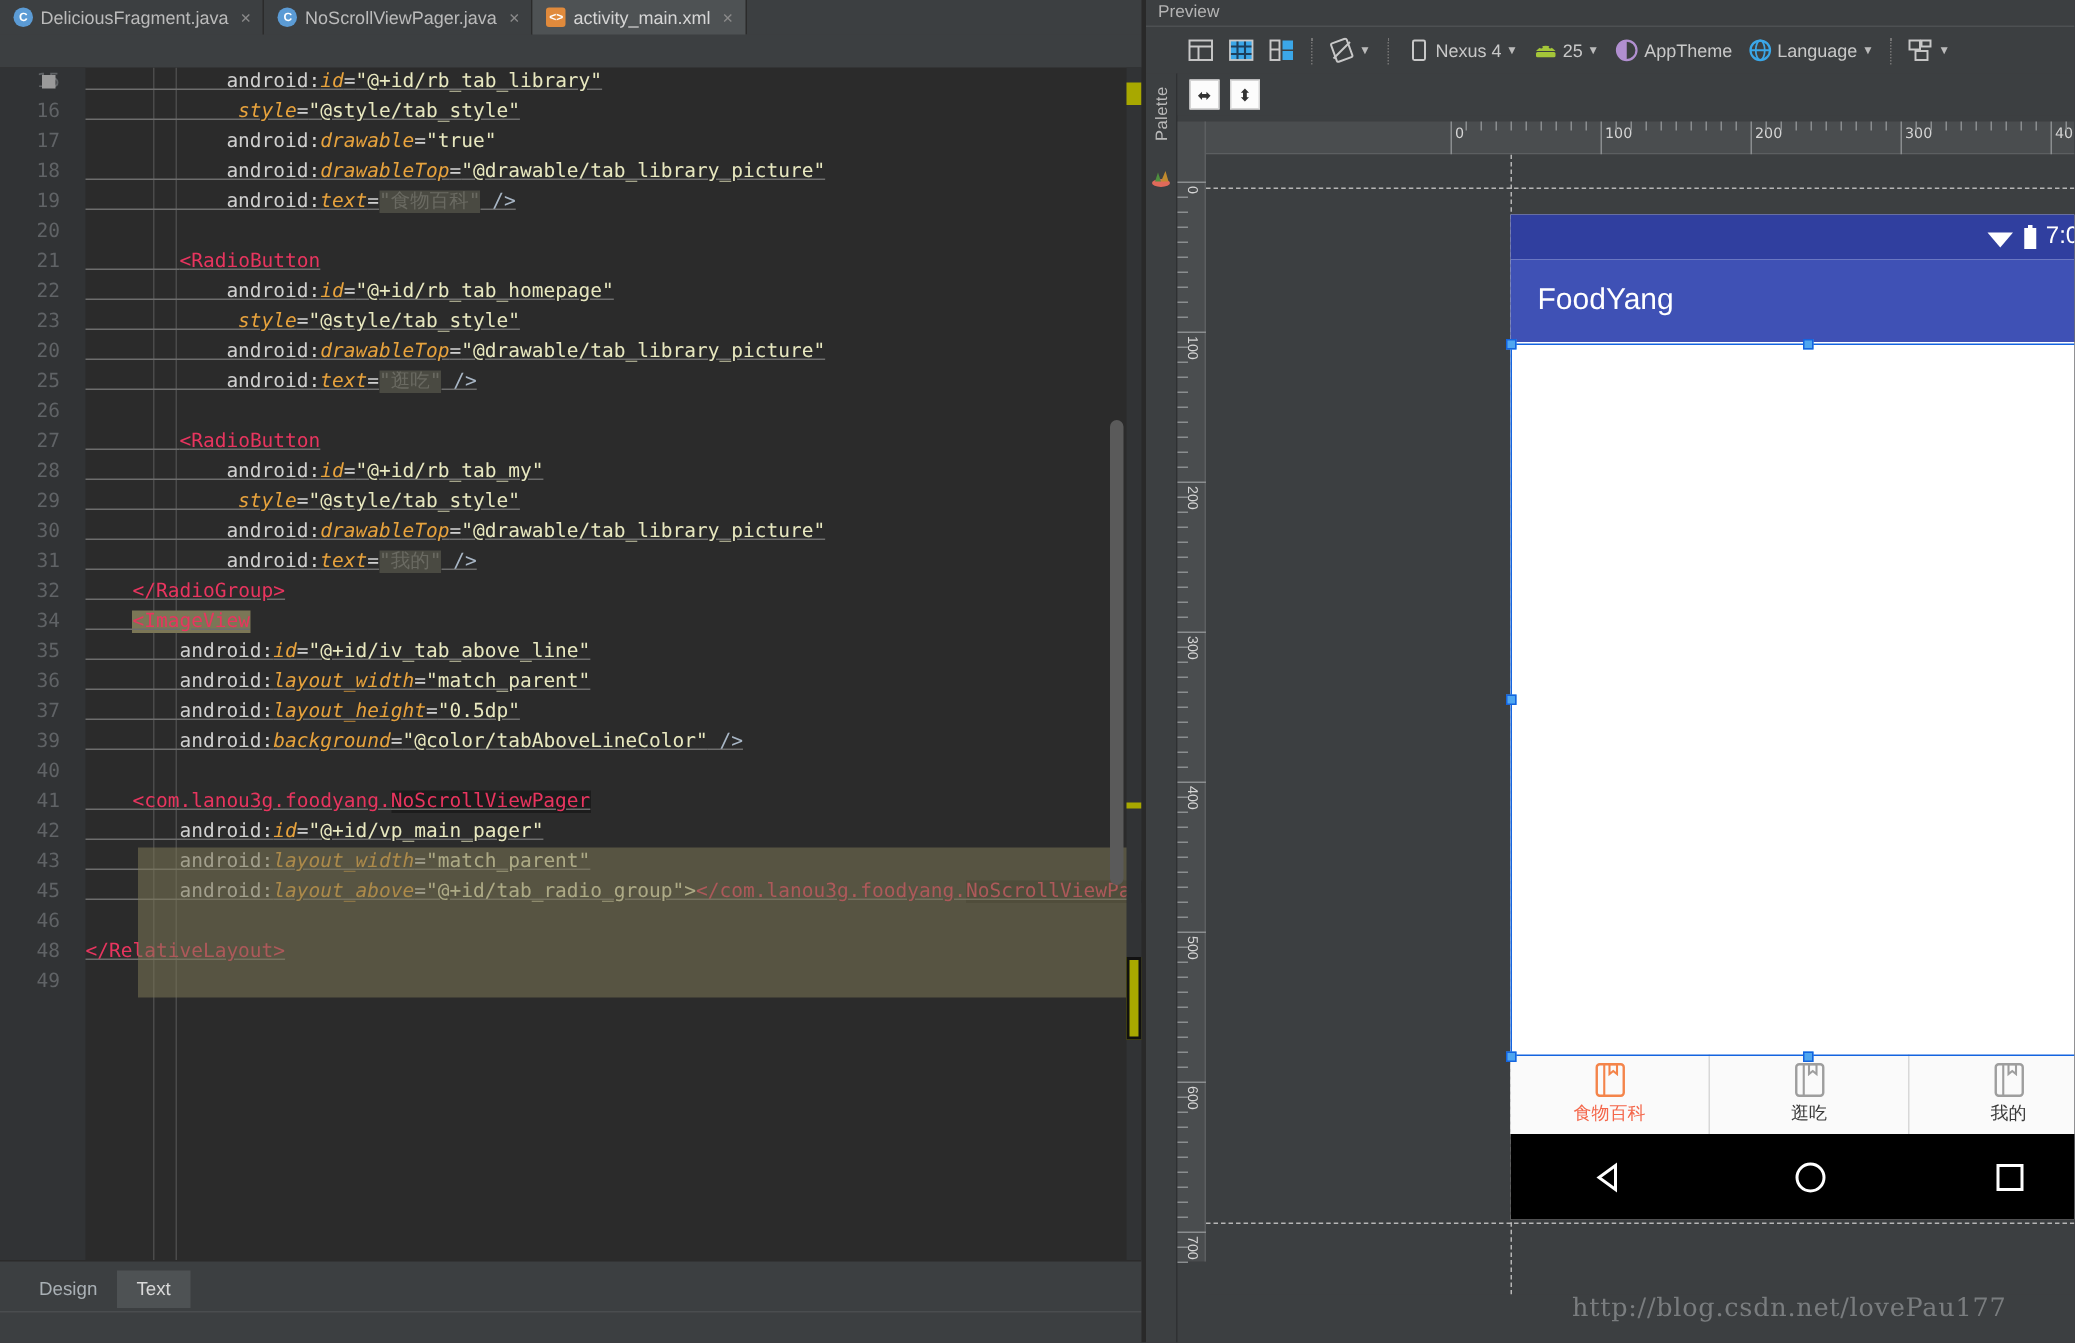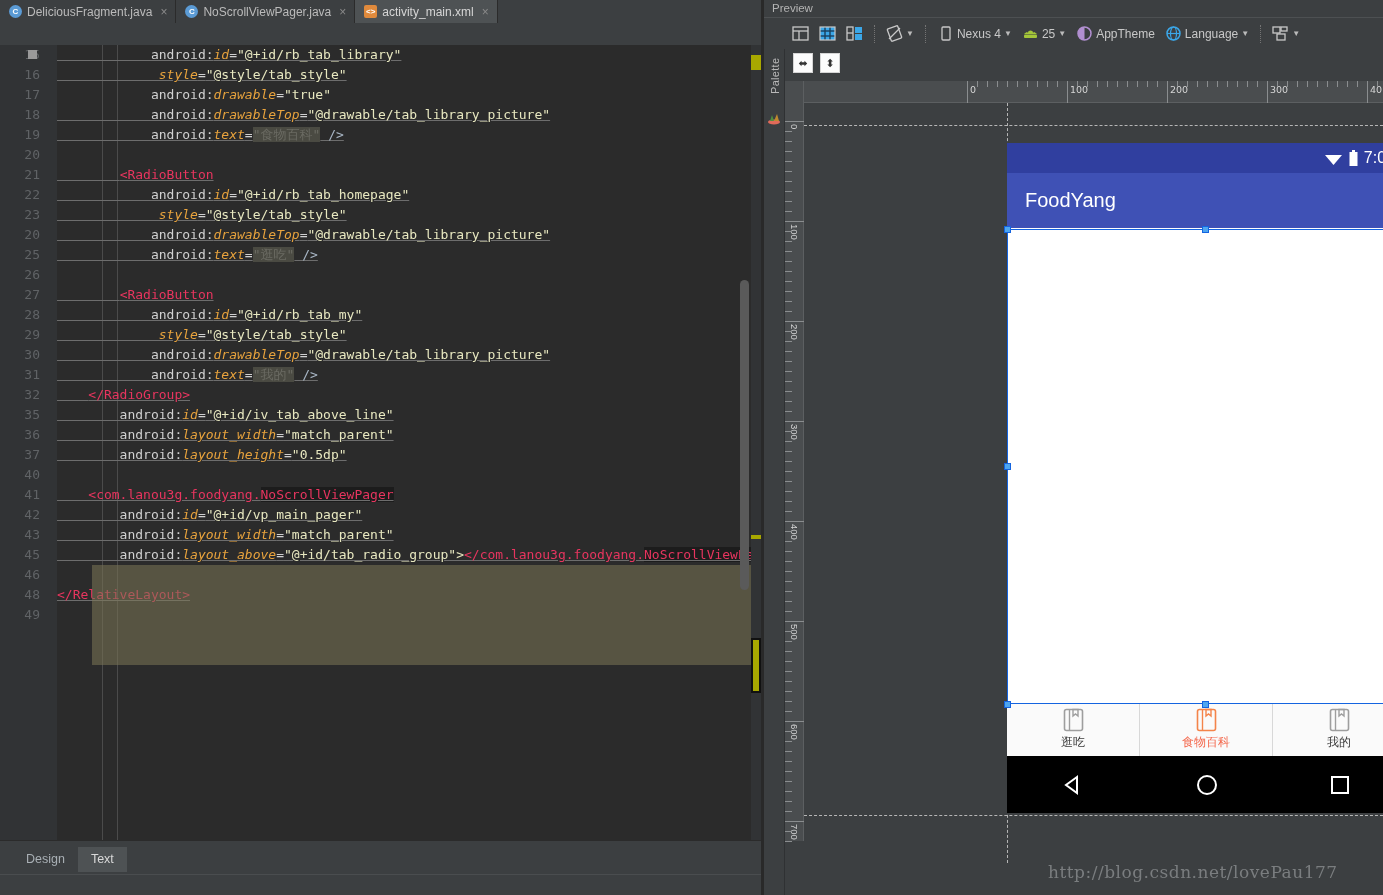--- a/index.html
+++ b/index.html
@@ -295,23 +295,25 @@
           <div class="cline"><span class="lnum">23</span><span class="ctext"><span class="t-attr und">             style</span><span class="t-eq und">=</span><span class="t-val und">"@style/tab_style"</span></span></div>
           <div class="cline"><span class="lnum">20</span><span class="ctext"><span class="t-ns und">            android:</span><span class="t-attr und">drawableTop</span><span class="t-eq und">=</span><span class="t-val und">"@drawable/tab_library_picture"</span></span></div>
           <div class="cline"><span class="lnum">25</span><span class="ctext"><span class="t-ns und">            android:</span><span class="t-attr und">text</span><span class="t-eq und">=</span><span class="cj">"逛吃"</span><span class="t-plain und"> /&gt;</span></span></div>
           <div class="cline"><span class="lnum">26</span><span class="ctext"></span></div>
           <div class="cline"><span class="lnum">27</span><span class="ctext"><span class="t-plain und">        </span><span class="t-tag und">&lt;RadioButton</span></span></div>
           <div class="cline"><span class="lnum">28</span><span class="ctext"><span class="t-ns und">            android:</span><span class="t-attr und">id</span><span class="t-eq und">=</span><span class="t-val und">"@+id/rb_tab_my"</span></span></div>
           <div class="cline"><span class="lnum">29</span><span class="ctext"><span class="t-attr und">             style</span><span class="t-eq und">=</span><span class="t-val und">"@style/tab_style"</span></span></div>
           <div class="cline"><span class="lnum">30</span><span class="ctext"><span class="t-ns und">            android:</span><span class="t-attr und">drawableTop</span><span class="t-eq und">=</span><span class="t-val und">"@drawable/tab_library_picture"</span></span></div>
           <div class="cline"><span class="lnum">31</span><span class="ctext"><span class="t-ns und">            android:</span><span class="t-attr und">text</span><span class="t-eq und">=</span><span class="cj">"我的"</span><span class="t-plain und"> /&gt;</span></span></div>
           <div class="cline"><span class="lnum">32</span><span class="ctext"><span class="t-plain und">    </span><span class="t-tag und">&lt;/RadioGroup&gt;</span></span></div>
+          <div class="cline"><span class="lnum">34</span><span class="ctext"><span class="t-plain und">    </span><span class="t-tag und hl-sel">&lt;ImageView</span></span></div>
           <div class="cline"><span class="lnum">35</span><span class="ctext"><span class="t-ns und">        android:</span><span class="t-attr und">id</span><span class="t-eq und">=</span><span class="t-val und">"@+id/iv_tab_above_line"</span></span></div>
           <div class="cline"><span class="lnum">36</span><span class="ctext"><span class="t-ns und">        android:</span><span class="t-attr und">layout_width</span><span class="t-eq und">=</span><span class="t-val und">"match_parent"</span></span></div>
           <div class="cline"><span class="lnum">37</span><span class="ctext"><span class="t-ns und">        android:</span><span class="t-attr und">layout_height</span><span class="t-eq und">=</span><span class="t-val und">"0.5dp"</span></span></div>
+          <div class="cline"><span class="lnum">39</span><span class="ctext"><span class="t-ns und">        android:</span><span class="t-attr und">background</span><span class="t-eq und">=</span><span class="t-val und">"@color/tabAboveLineColor"</span><span class="t-plain und"> /&gt;</span></span></div>
           <div class="cline"><span class="lnum">40</span><span class="ctext"></span></div>
           <div class="cline"><span class="lnum">41</span><span class="ctext"><span class="t-cn und">    &lt;com.lanou3g.foodyang.</span><span class="t-cn und hl-blk">NoScrollViewPager</span></span></div>
           <div class="cline"><span class="lnum">42</span><span class="ctext"><span class="t-ns und">        android:</span><span class="t-attr und">id</span><span class="t-eq und">=</span><span class="t-val und">"@+id/vp_main_pager"</span></span></div>
           <div class="cline"><span class="lnum">43</span><span class="ctext"><span class="t-ns und">        android:</span><span class="t-attr und">layout_width</span><span class="t-eq und">=</span><span class="t-val und">"match_parent"</span></span></div>
           <div class="cline"><span class="lnum">45</span><span class="ctext"><span class="t-ns und">        android:</span><span class="t-attr und">layout_above</span><span class="t-eq und">=</span><span class="t-val und">"@+id/tab_radio_group"&gt;</span><span class="t-cn und">&lt;/com.lanou3g.foodyang.</span><span class="t-cn und hl-blk">NoScrollViewPager</span></span></div>
           <div class="cline"><span class="lnum">46</span><span class="ctext"></span></div>
           <div class="cline"><span class="lnum">48</span><span class="ctext"><span class="t-tag und">&lt;/RelativeLayout&gt;</span></span></div>
           <div class="cline"><span class="lnum">49</span><span class="ctext"></span></div>
         </div>
       <div class="mark39"></div>
@@ -586,42 +588,42 @@
           <span id="dev-time">7:00</span>
         </div>
 
         <div id="dev-appbar">
           <span id="dev-appbar-title">FoodYang</span>
         </div>
 
         <div id="dev-content"></div>
 
         <div id="dev-tabs">
-            <div class="dev-tab">
-              <svg width="21" height="24" viewBox="0 0 21 24">
-                <rect x="1.5" y="1.5" width="18" height="21" rx="2" fill="none" stroke="#9e9e9e" stroke-width="1.6"></rect>
-                <line x1="6.5" y1="1.5" x2="6.5" y2="22.5" stroke="#9e9e9e" stroke-width="1.4"></line>
-                <path d="M10 1.5 L10 8 L12.5 6 L15 8 L15 1.5 Z" fill="none" stroke="#9e9e9e" stroke-width="1.4"></path>
-              </svg>
-              <span class="dev-tab-label">逛吃</span>
-            </div>
             <div class="dev-tab sel">
               <svg width="21" height="24" viewBox="0 0 21 24">
                 <rect x="1.5" y="1.5" width="18" height="21" rx="2" fill="none" stroke="#f4844a" stroke-width="1.6"></rect>
                 <line x1="6.5" y1="1.5" x2="6.5" y2="22.5" stroke="#f4844a" stroke-width="1.4"></line>
                 <path d="M10 1.5 L10 8 L12.5 6 L15 8 L15 1.5 Z" fill="none" stroke="#f4844a" stroke-width="1.4"></path>
               </svg>
               <span class="dev-tab-label">食物百科</span>
             </div>
             <div class="dev-tab">
               <svg width="21" height="24" viewBox="0 0 21 24">
                 <rect x="1.5" y="1.5" width="18" height="21" rx="2" fill="none" stroke="#9e9e9e" stroke-width="1.6"></rect>
                 <line x1="6.5" y1="1.5" x2="6.5" y2="22.5" stroke="#9e9e9e" stroke-width="1.4"></line>
                 <path d="M10 1.5 L10 8 L12.5 6 L15 8 L15 1.5 Z" fill="none" stroke="#9e9e9e" stroke-width="1.4"></path>
               </svg>
+              <span class="dev-tab-label">逛吃</span>
+            </div>
+            <div class="dev-tab">
+              <svg width="21" height="24" viewBox="0 0 21 24">
+                <rect x="1.5" y="1.5" width="18" height="21" rx="2" fill="none" stroke="#9e9e9e" stroke-width="1.6"></rect>
+                <line x1="6.5" y1="1.5" x2="6.5" y2="22.5" stroke="#9e9e9e" stroke-width="1.4"></line>
+                <path d="M10 1.5 L10 8 L12.5 6 L15 8 L15 1.5 Z" fill="none" stroke="#9e9e9e" stroke-width="1.4"></path>
+              </svg>
               <span class="dev-tab-label">我的</span>
             </div>
           </div>
 
         <div id="dev-nav">
           <svg width="22" height="22" viewBox="0 0 22 22">
             <path d="M15 3 L4 11 L15 19 Z" fill="none" stroke="#fff" stroke-width="2"></path>
           </svg>
           <svg width="24" height="24" viewBox="0 0 24 24">
             <circle cx="12" cy="12" r="9" fill="none" stroke="#fff" stroke-width="2"></circle>

